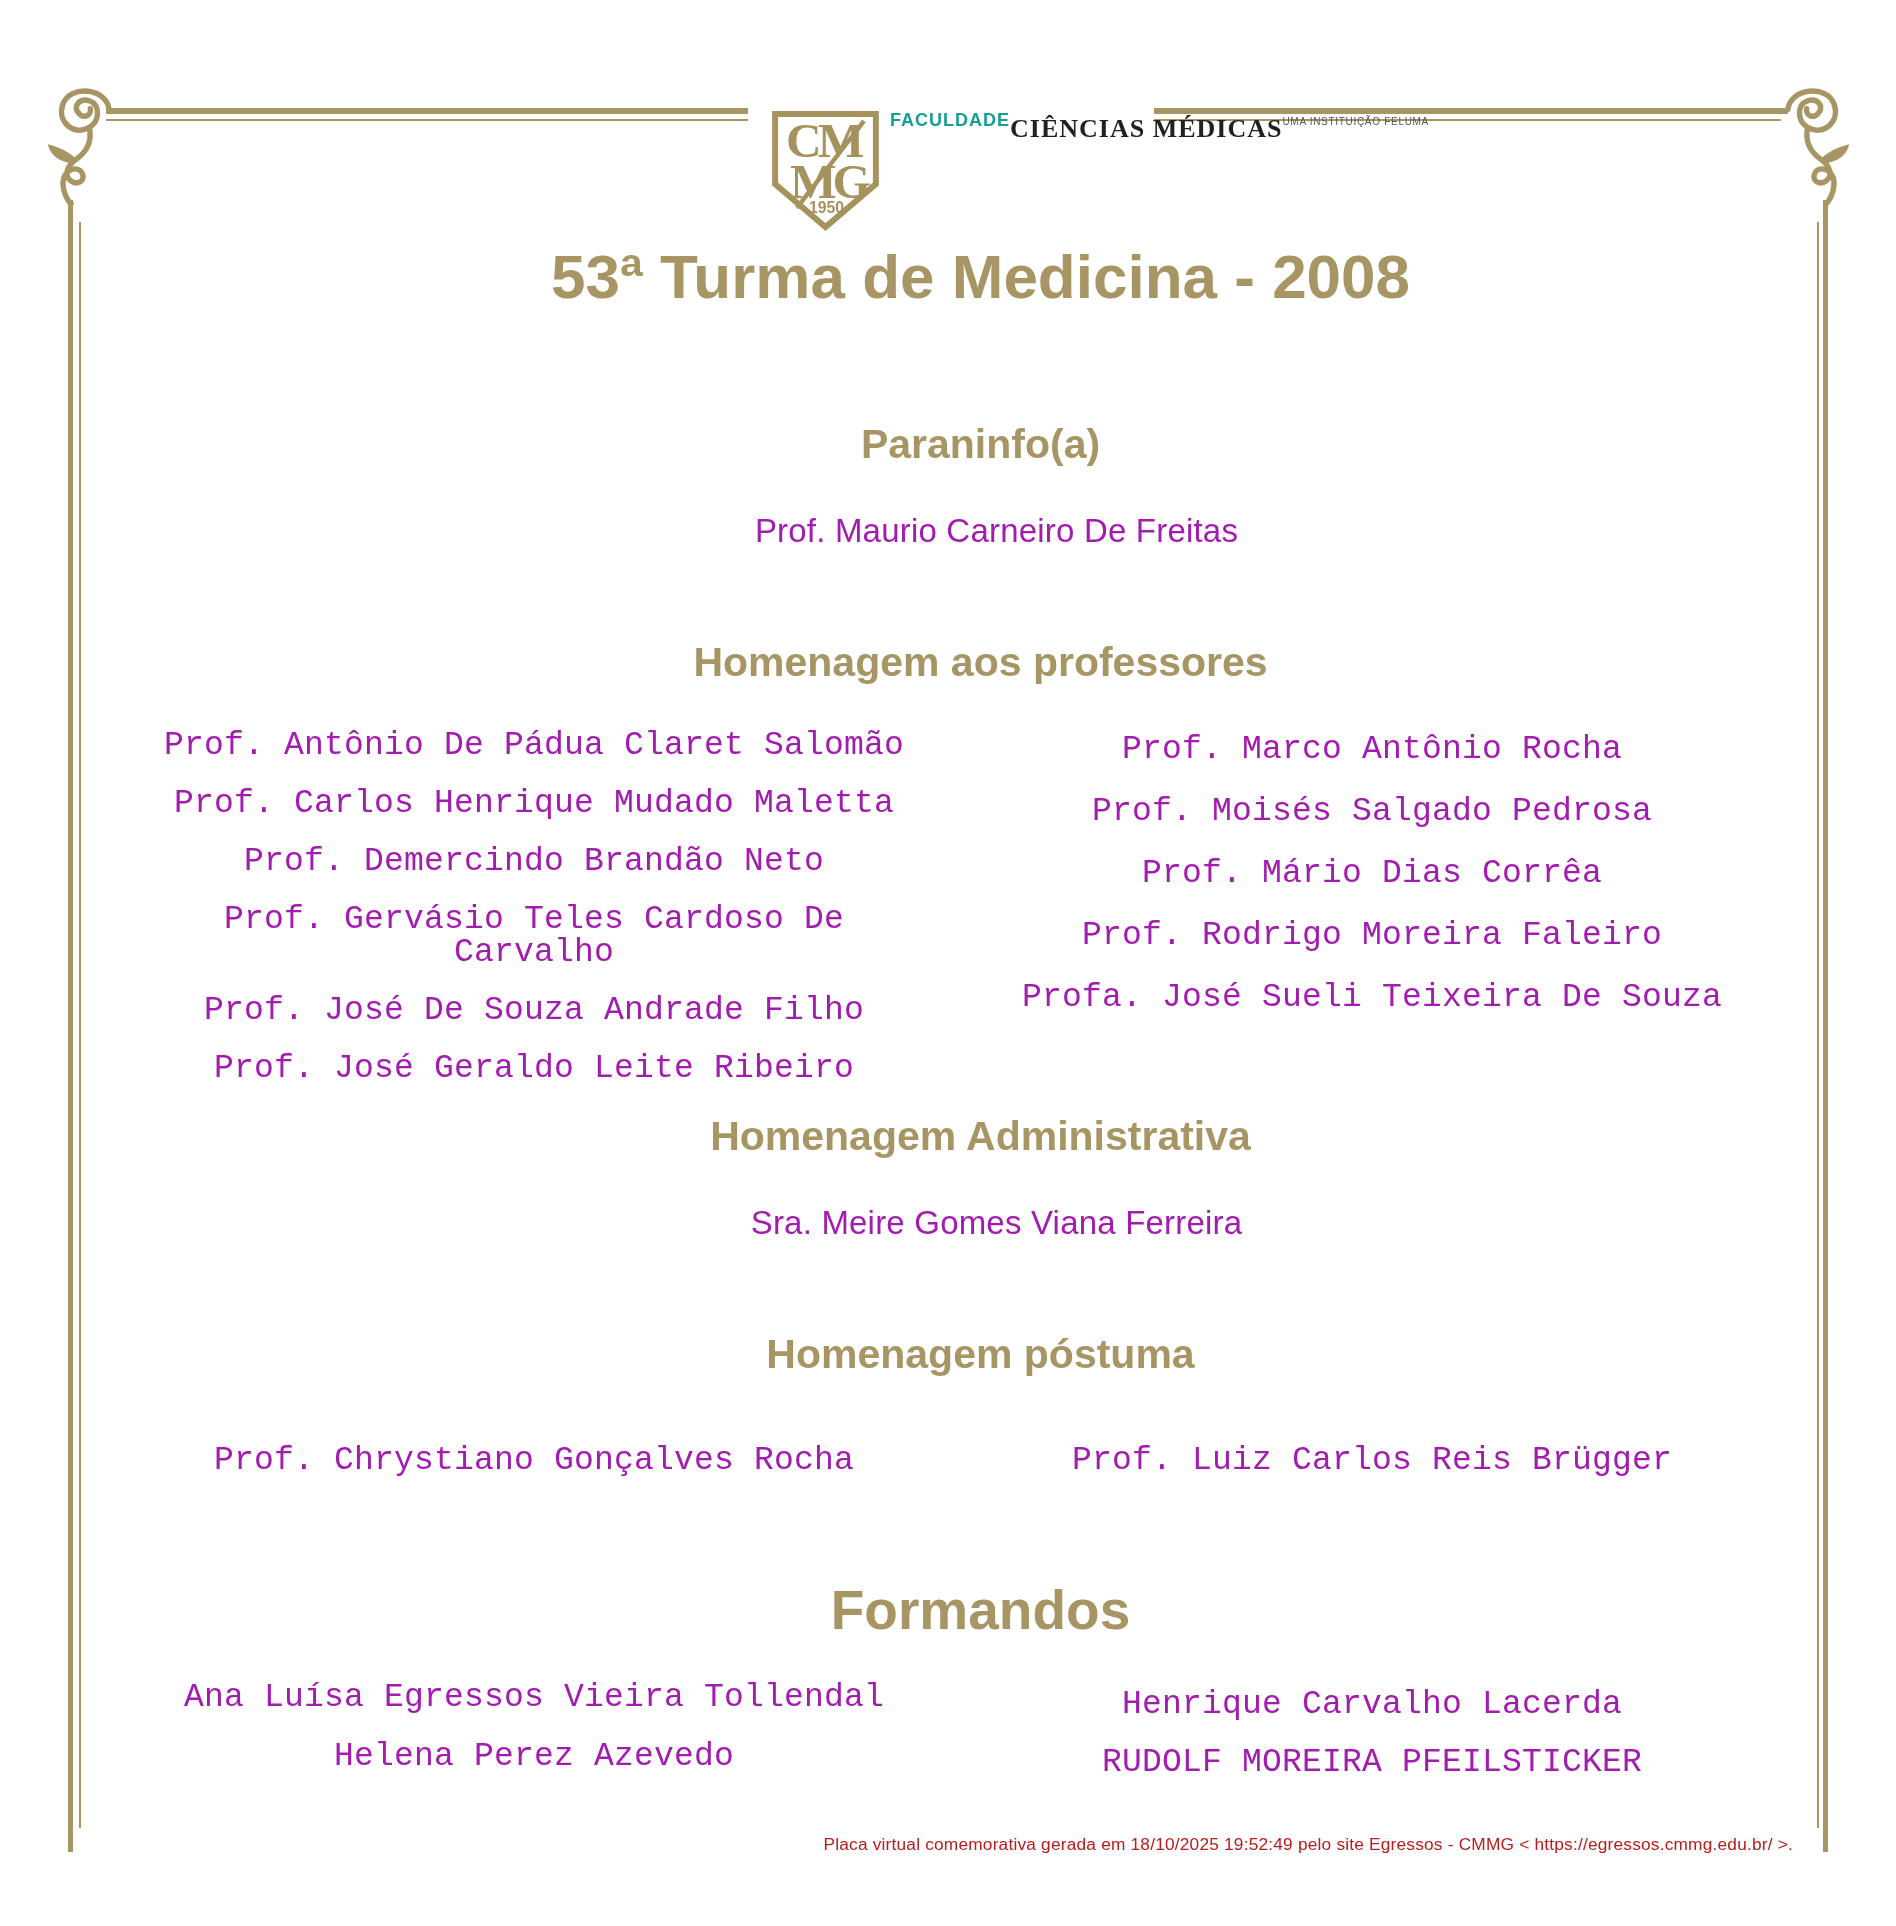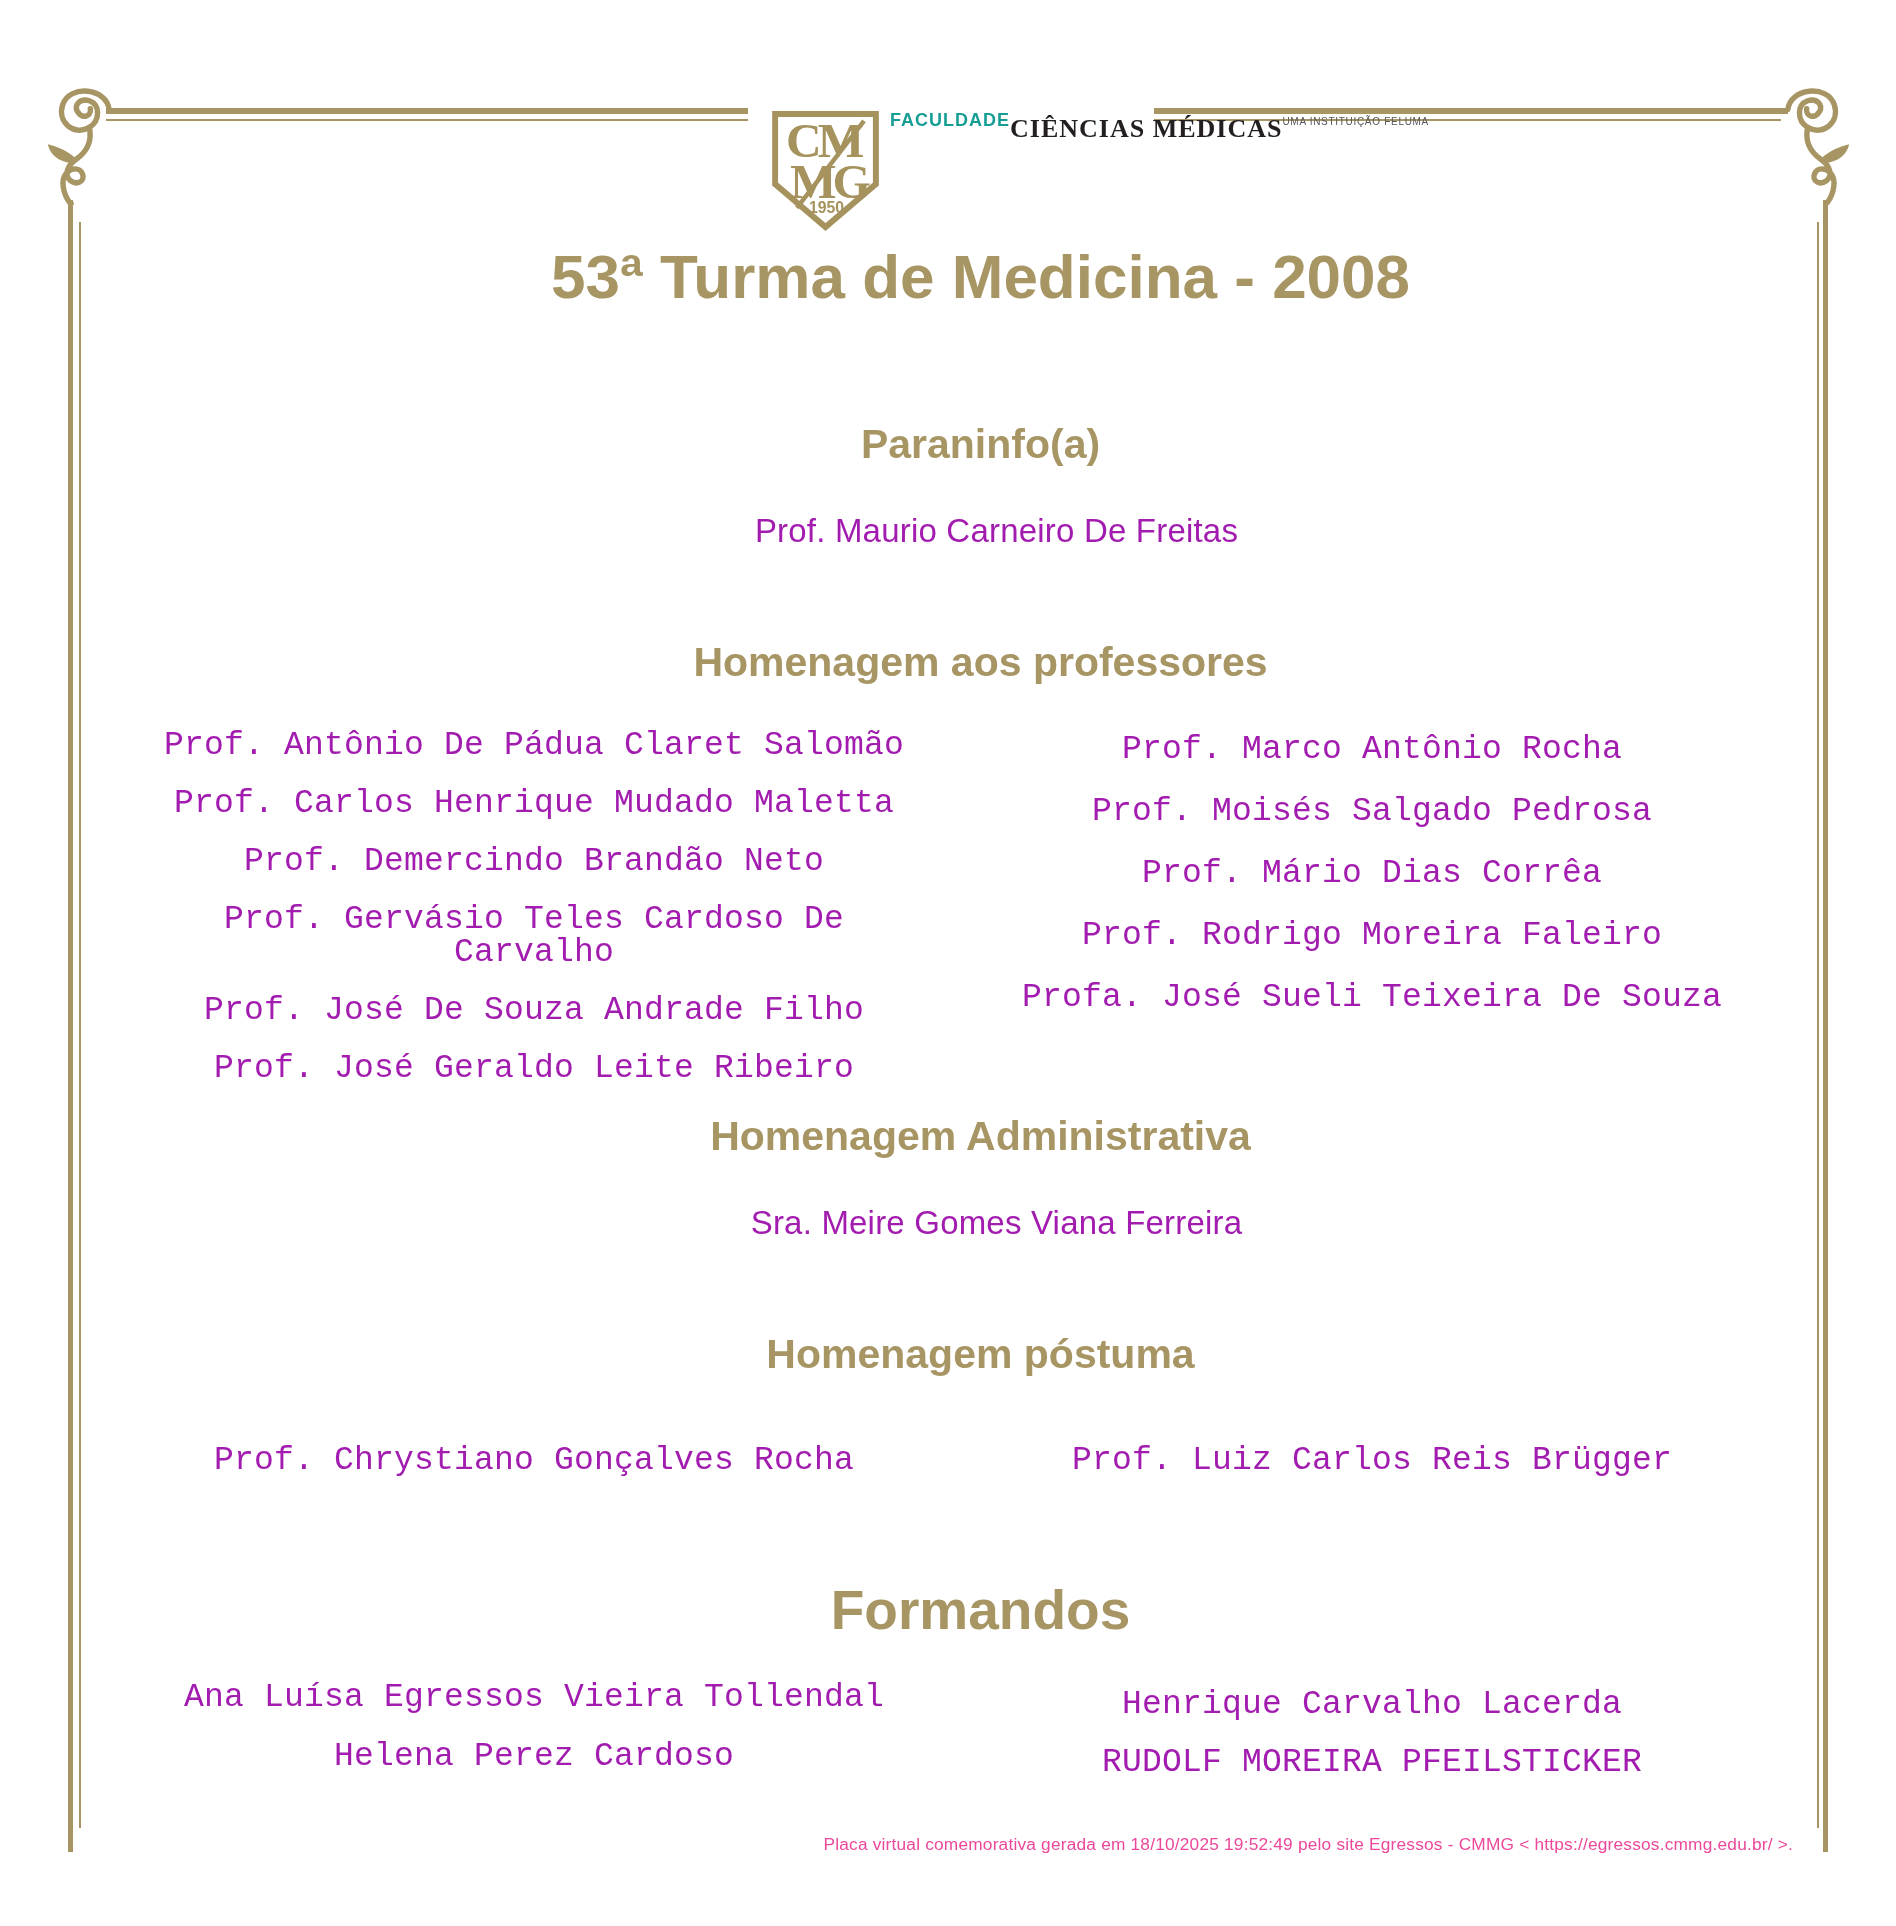--- a/index.html
+++ b/index.html
@@ -45,21 +45,21 @@
   .col-r.cols-prof{padding-top:4px;top:729px;}
   .cols-prof.col-l .name{margin-bottom:25px;}
   .cols-prof.col-r .name{margin-bottom:29px;}
   .cols-post{top:1444px;}
   .cols-form{top:1681px;}
   .col-l.cols-form .name{margin-bottom:26px;}
   .col-r.cols-form{padding-top:7.4px;top:1681px;}
   .col-r.cols-form .name{margin-bottom:25px;}
 
   
-  .footer{position:absolute;right:104px;top:1836px;color:#ec4899;font-size:17.3px;
+  .footer{position:absolute;right:104px;top:1836px;color:#b91c1c;font-size:17.3px;
           letter-spacing:0.2px;line-height:1;}
 </style>
 </head>
 <body>
 
 <div class="page">
 
   <svg class="corner-svg corner-left" viewBox="0 0 180 330" fill="none" stroke="#a79564" stroke-width="11" stroke-linecap="round">
     <path d="M150,62 C146,18 70,10 56,52 C44,88 80,116 110,98 C132,84 132,52 110,44 C92,38 78,52 86,66 C96,82 114,76 112,60"></path>
     <path d="M110,98 C116,128 104,148 84,162 C64,176 58,196 72,206 C86,216 102,206 96,192 C90,178 74,180 64,190 C50,204 58,234 70,250 L73,252"></path>
@@ -124,21 +124,21 @@
   <div class="col col-l cols-post">
     <div class="name">Prof. Chrystiano Gonçalves Rocha</div>
   </div>
   <div class="col col-r cols-post">
     <div class="name">Prof. Luiz Carlos Reis Brügger</div>
   </div>
 
   <div class="h-gold sec sec-form">Formandos</div>
   <div class="col col-l cols-form">
     <div class="name">Ana Luísa Egressos Vieira Tollendal</div>
-    <div class="name">Helena Perez Cardoso</div>
+    <div class="name">Helena Perez Azevedo</div>
   </div>
   <div class="col col-r cols-form">
     <div class="name">Henrique Carvalho Lacerda</div>
     <div class="name">RUDOLF MOREIRA PFEILSTICKER</div>
   </div>
 
   <div class="footer">Placa virtual comemorativa gerada em 18/10/2025 19:52:49 pelo site Egressos - CMMG &lt; https://egressos.cmmg.edu.br/ &gt;.</div>
 
 </div>
 

